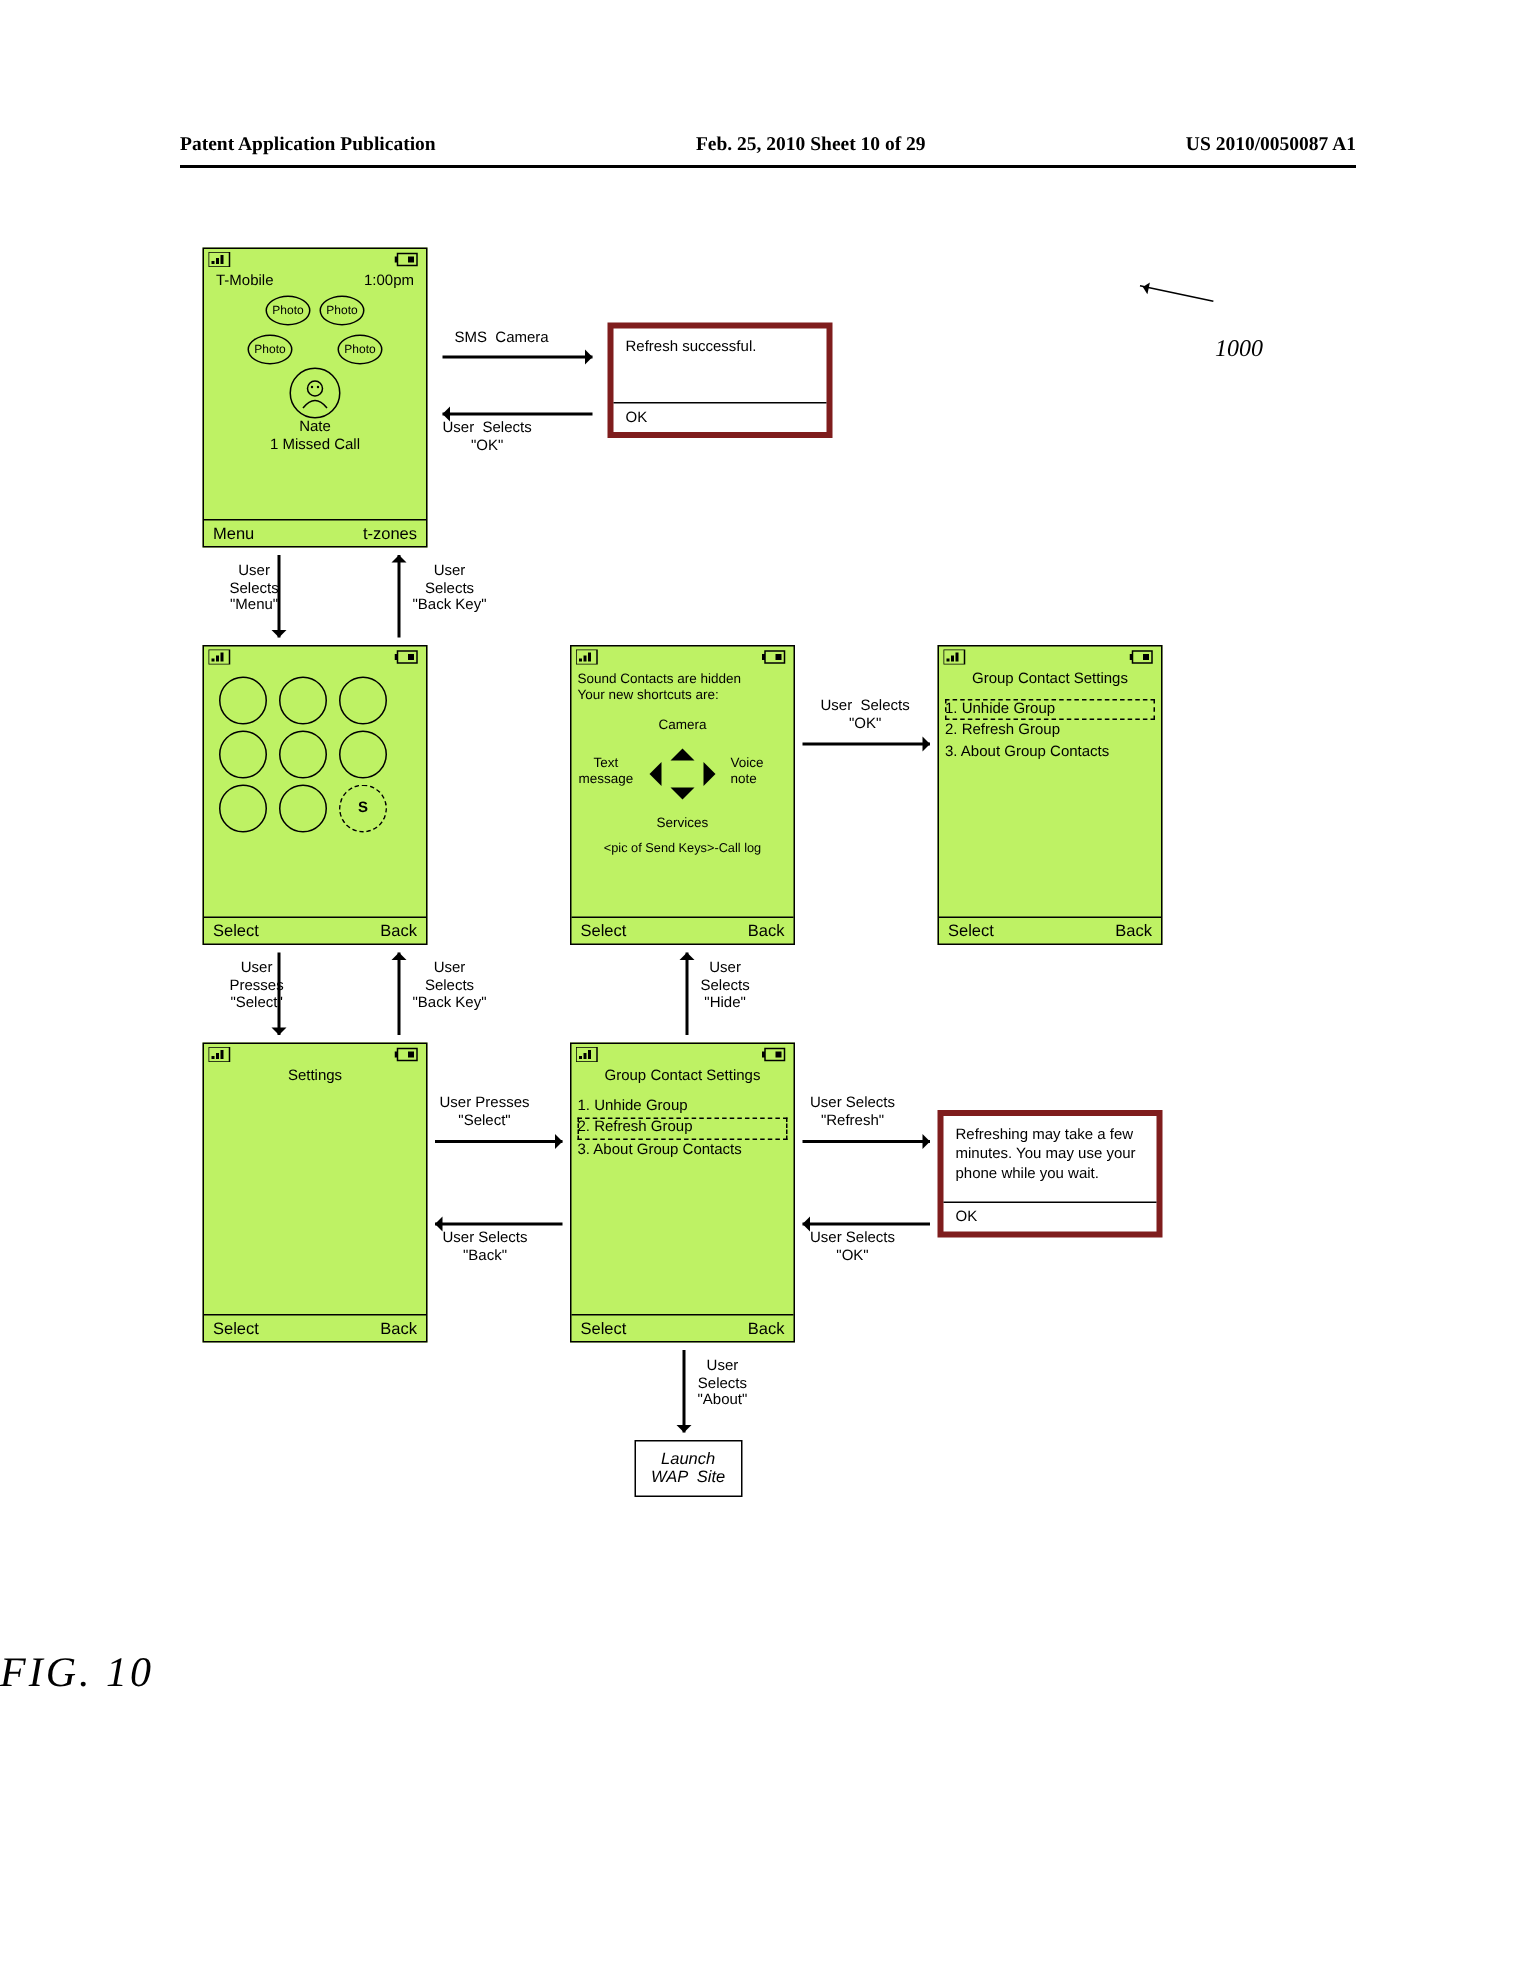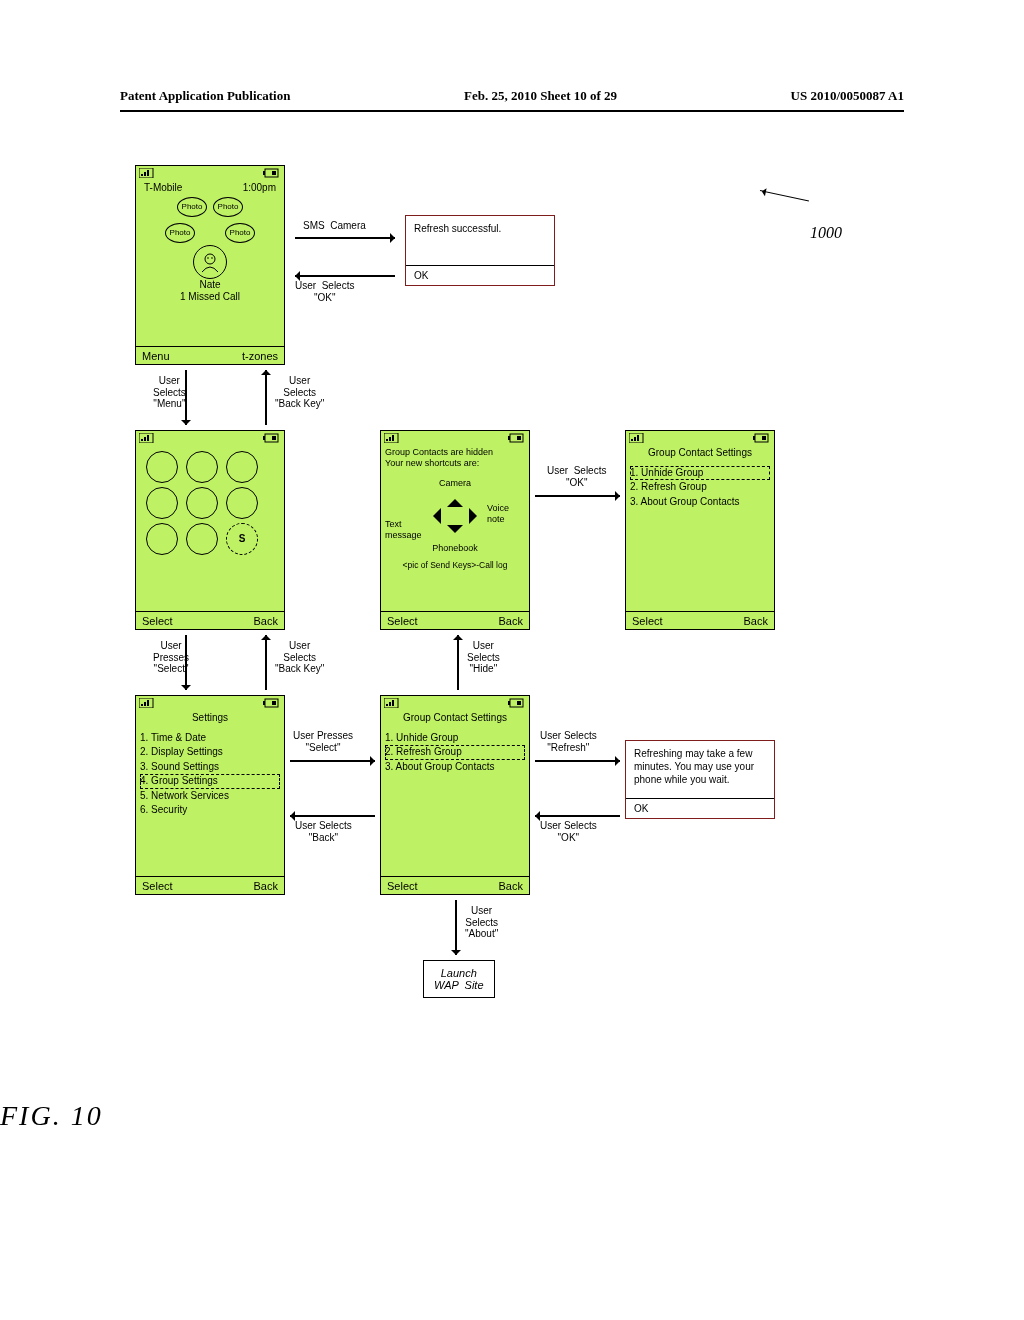--- a/index.html
+++ b/index.html
@@ -104,21 +104,21 @@
     position: absolute;
     top: 14px; bottom: 18px; left: 0; right: 0;
     padding: 2px 4px;
     font-size: 10px;
     line-height: 1.25;
   }
 
   
   .popup {
     position: absolute;
-    border: 1px solid #7f1d1d;
+    border: 4px solid #7f1d1d;
     background: #fff;
     font-size: 10px;
     padding: 6px 8px;
     line-height: 1.3;
   }
   .popup-btn {
     border-top: 1px solid #000;
     margin: 6px -8px -6px -8px;
     padding: 3px 8px;
   }
@@ -328,34 +328,34 @@
         </span>
       <span class="battery-icon">
           <svg width="18" height="10">
             <rect x="2" y="1" width="13" height="8" fill="none" stroke="#000"></rect>
             <rect x="0" y="3" width="2" height="4"></rect>
             <rect x="9" y="3" width="4" height="4"></rect>
           </svg>
         </span>
     </div>
     <div class="screen-body" style="font-size:9px;">
-      <div>Group Contacts are hidden</div>
+      <div>Sound Contacts are hidden</div>
       <div>Your new shortcuts are:</div>
       <div class="center-text" style="margin-top:8px;">Camera</div>
       <div class="dpad">
         <div class="tri up"></div>
           <div class="tri down"></div>
           <div class="tri left"></div>
           <div class="tri right"></div>
-        <div class="dpad-label" style="left:-40px; top:28px; text-align:left; width:38px; white-space:pre;">Text
+        <div class="dpad-label" style="left:-40px; top:12px; text-align:center; width:38px; white-space:pre;">Text
 message</div>
         <div class="dpad-label" style="right:-36px; top:12px; text-align:left; width:34px; white-space:pre;">Voice
 note</div>
       </div>
-      <div class="center-text">Phonebook</div>
+      <div class="center-text">Services</div>
       <div class="center-text" style="margin-top:6px; font-size:8.5px;">&lt;pic of Send Keys&gt;-Call log</div>
     </div>
     <div class="softkeys">
       <span>Select</span>
       <span>Back</span>
     </div>
   </div>
 
   <div class="flow-label" style="left:412px; top:300px;">User  Selects
 "OK"</div>
@@ -418,28 +418,20 @@
       <span class="battery-icon">
           <svg width="18" height="10">
             <rect x="2" y="1" width="13" height="8" fill="none" stroke="#000"></rect>
             <rect x="0" y="3" width="2" height="4"></rect>
             <rect x="9" y="3" width="4" height="4"></rect>
           </svg>
         </span>
     </div>
     <div class="screen-body">
       <div class="center-text">Settings</div>
-      <div style="margin-top:6px;">
-        <div class="list-item">1. Time  &amp;  Date</div>
-        <div class="list-item">2. Display Settings</div>
-        <div class="list-item">3. Sound Settings</div>
-        <div class="list-item dashed">4. Group Settings</div>
-        <div class="list-item">5. Network Services</div>
-        <div class="list-item">6. Security</div>
-      </div>
     </div>
     <div class="softkeys">
       <span>Select</span>
       <span>Back</span>
     </div>
   </div>
 
   <div class="flow-label" style="left:158px; top:565px;">User Presses
 "Select"</div>
   <div class="arrow-h head-right" style="left:155px; top:595px; width:85px;"></div>

